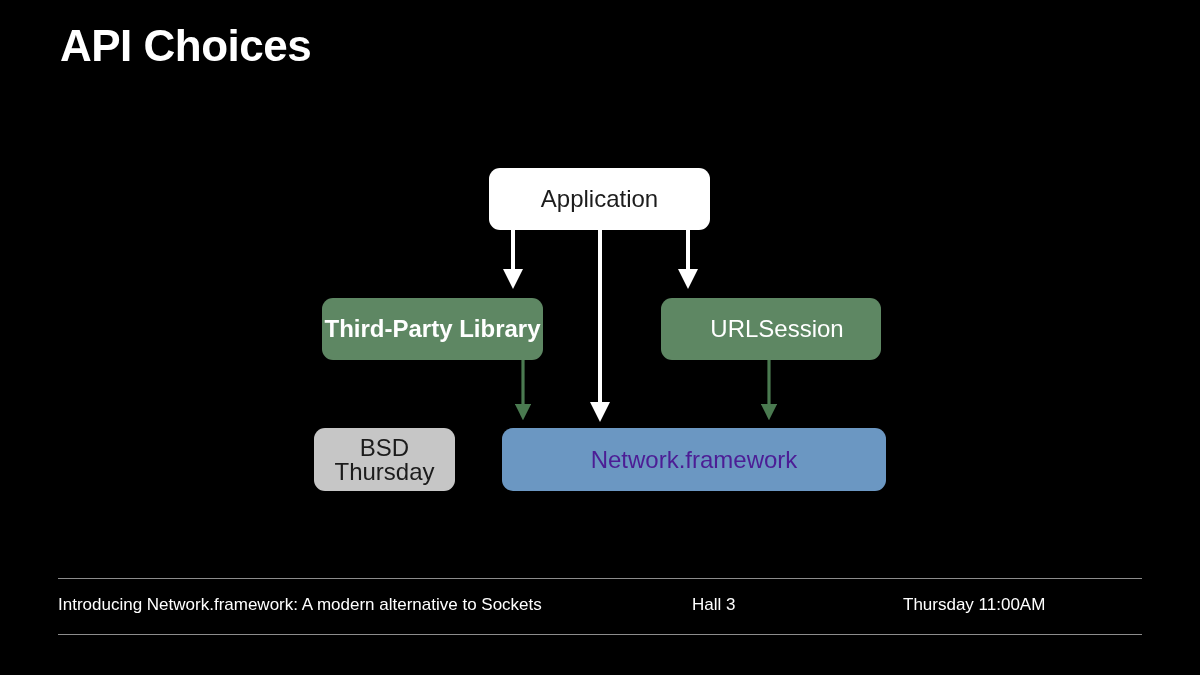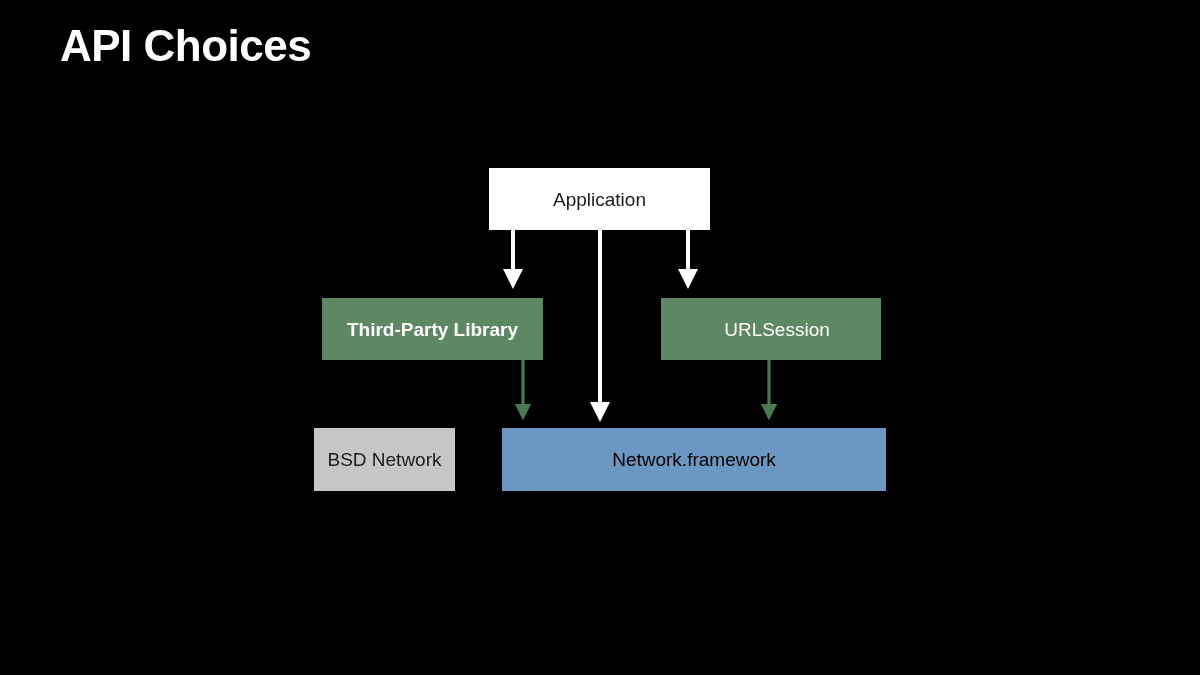--- a/index.html
+++ b/index.html
@@ -36,22 +36,22 @@
     top: 0;
     width: 1200px;
     height: 675px;
   }
   .node {
     position: absolute;
     display: flex;
     align-items: center;
     justify-content: center;
     box-sizing: border-box;
-    border-radius: 0;
-    font-size: 19px;
+    border-radius: 11px;
+    font-size: 24px;
     line-height: 1;
     text-align: center;
     z-index: 3;
   }
   .node-app {
     left: 489px;  top: 168px;  width: 221px; height: 62px;
     background: #ffffff; color: #1c1c1c;
   }
   .node-thirdparty {
     left: 322px;  top: 298px;  width: 221px; height: 62px;
@@ -60,21 +60,21 @@
   .node-urlsession {
     left: 661px;  top: 298px;  width: 220px; height: 62px;
     background: #5e8763; color: #ffffff; padding-left: 12px;
   }
   .node-bsd {
     left: 314px;  top: 428px;  width: 141px; height: 63px;
     background: #c6c6c6; color: #1c1c1c;
   }
   .node-netfw {
     left: 502px;  top: 428px;  width: 384px; height: 63px;
-    background: #6b97c2; color: #000000;
+    background: #6b97c2; color: #4c1d95;
   }
 
   #edges {
     position: absolute;
     left: 0; top: 0;
     width: 1200px; height: 675px;
     z-index: 2;
   }
 
   
@@ -129,20 +129,25 @@
 
       <line x1="769" y1="360" x2="769" y2="412" stroke="#4a7a50" stroke-width="3.2" marker-end="url(#arrow-green)"></line>
     </svg>
 
     <div class="node node-app">Application</div>
 
     <div class="node node-thirdparty">Third-Party Library</div>
 
     <div class="node node-urlsession">URLSession</div>
 
-    <div class="node node-bsd">BSD Network</div>
+    <div class="node node-bsd">BSD Thursday</div>
 
     <div class="node node-netfw">Network.framework</div>
 
   </div>
 
+  <div id="footer">
+    <div class="footer-text" id="footer-session">Introducing Network.framework: A modern alternative to Sockets</div>
+    <div class="footer-text" id="footer-hall">Hall 3</div>
+    <div class="footer-text" id="footer-time">Thursday 11:00AM</div>
+  </div>
 
 </div>
 
 </body></html>

